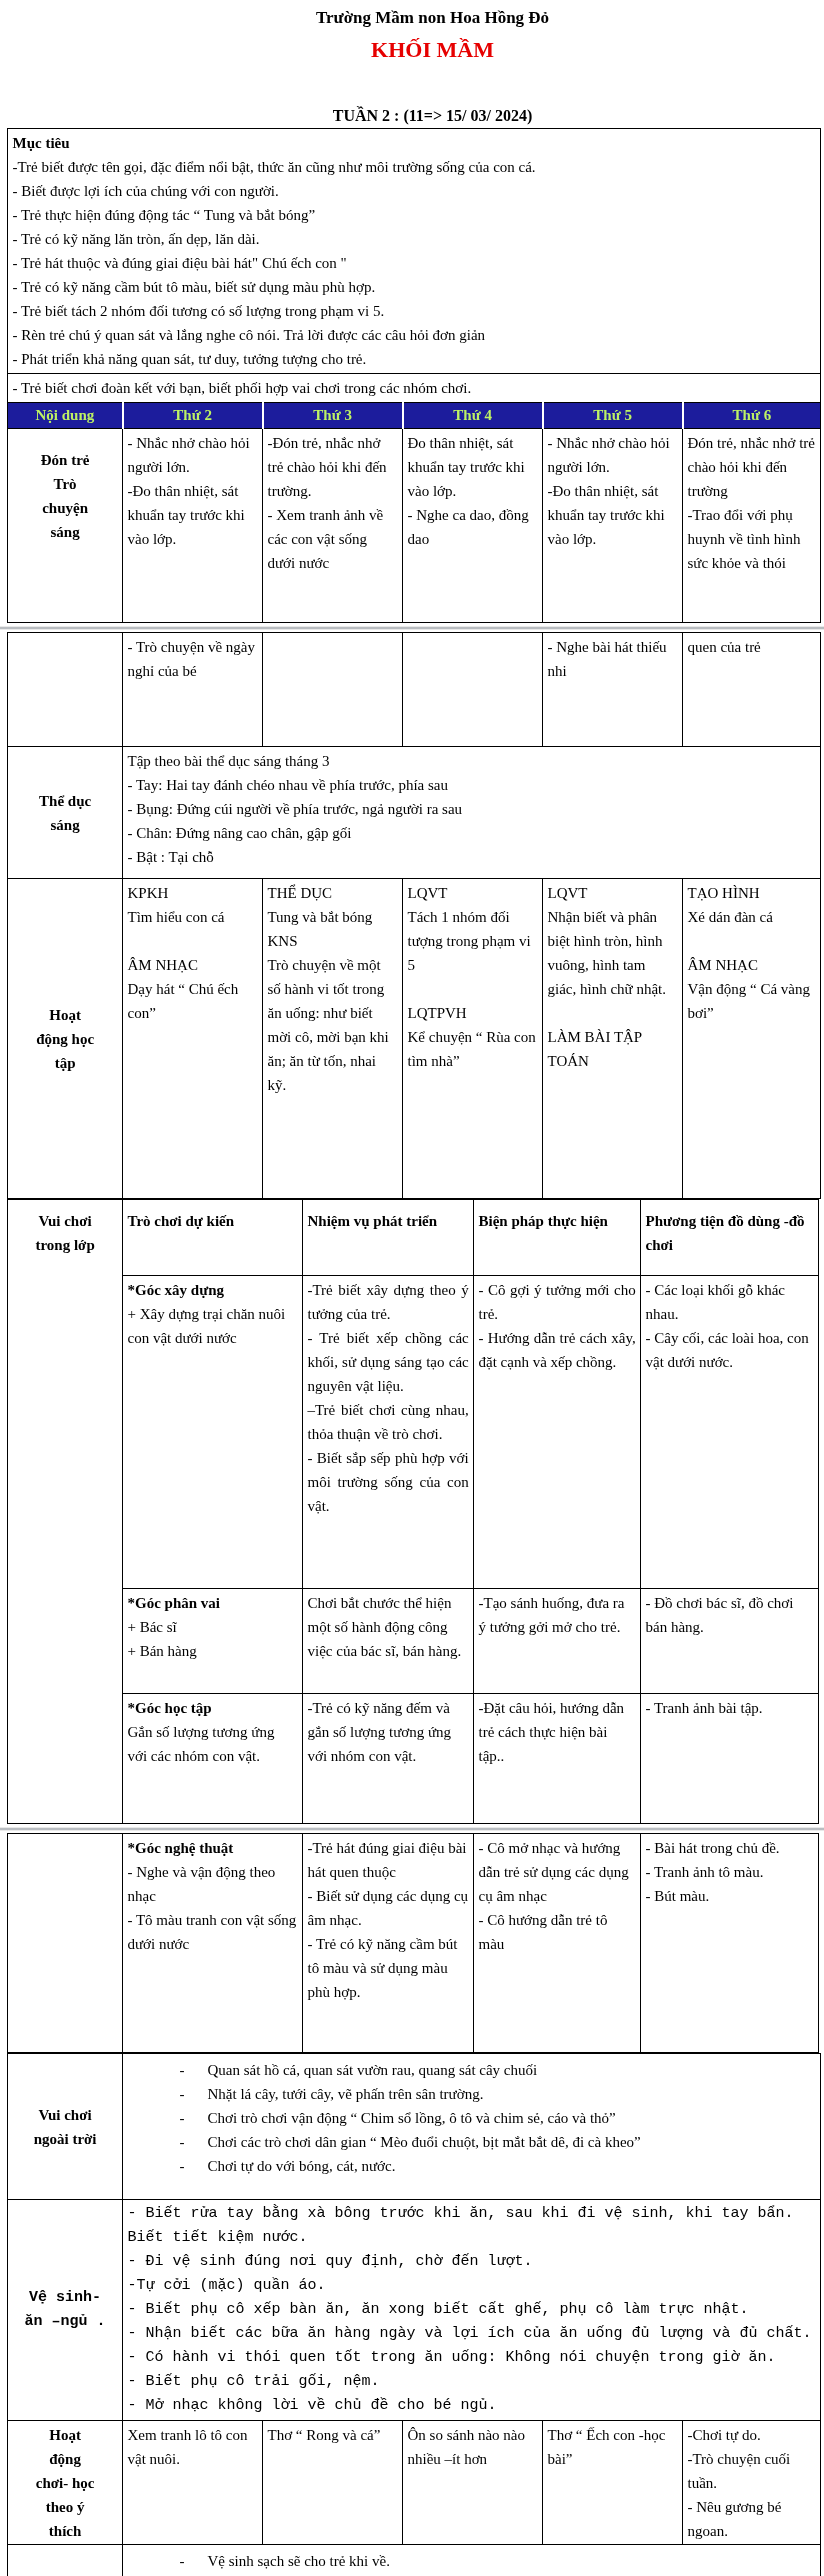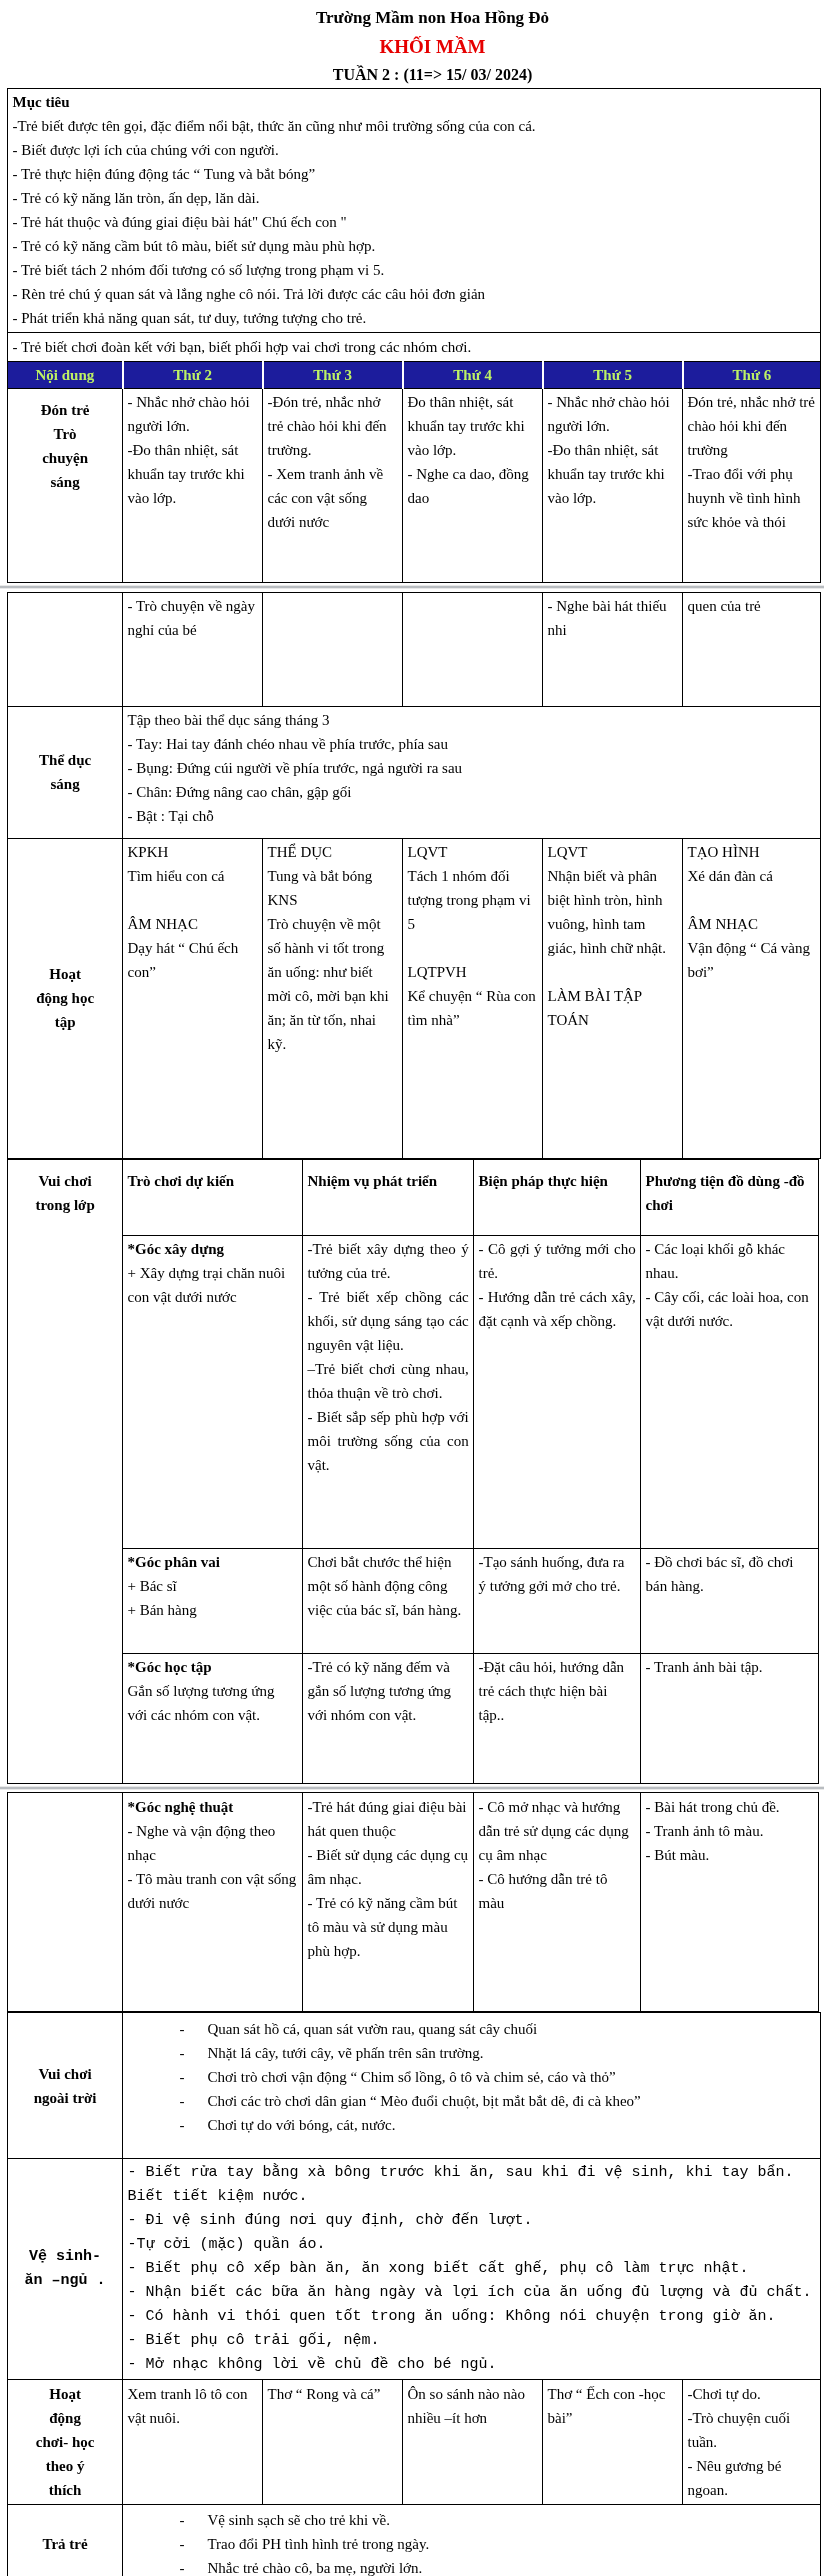--- a/index.html
+++ b/index.html
@@ -13,22 +13,22 @@
     width:825px;
     min-height:2576px;
     background:#fff;
     color:var(--ink);
     font-family:"Liberation Serif","DejaVu Serif",serif;
     font-size:15px;
     line-height:1.6;
   }
   .doc-header{text-align:center;padding-top:4.4px;font-weight:bold;padding-left:40px;}
   .doc-header .school{font-size:17px;}
-  .doc-header .group{font-size:19px;color:var(--accent-red);}
-  .doc-header .week{font-size:16px;}
+  .doc-header .group{font-size:22px;color:var(--accent-red);}
+  .doc-header .week{font-size:16px;margin-top:36px;}
 
   table{
     border-collapse:collapse;
     table-layout:fixed;
     width:811px;
     margin:0 7.1px;
   }
   td,th{
     border:0.9px solid #000;
     vertical-align:top;
@@ -43,21 +43,21 @@
 
   .pre{white-space:pre-line;}
   .b{font-weight:bold;}
   .label{
     font-weight:bold;
     text-align:center;
     vertical-align:middle;
     white-space:pre-line;
     padding:1.8px 1.8px;
   }
-  .label.top{vertical-align:top;padding-top:9px;}
+  .label.top{vertical-align:top;padding-top:19px;}
 
   .day-header th{
     background:var(--header-bg);
     color:#bef264;
     font-weight:bold;
     text-align:center;
     vertical-align:middle;
     height:25px;
     padding:0.9px 1.8px;
     border-left:2.7px solid #fff;

